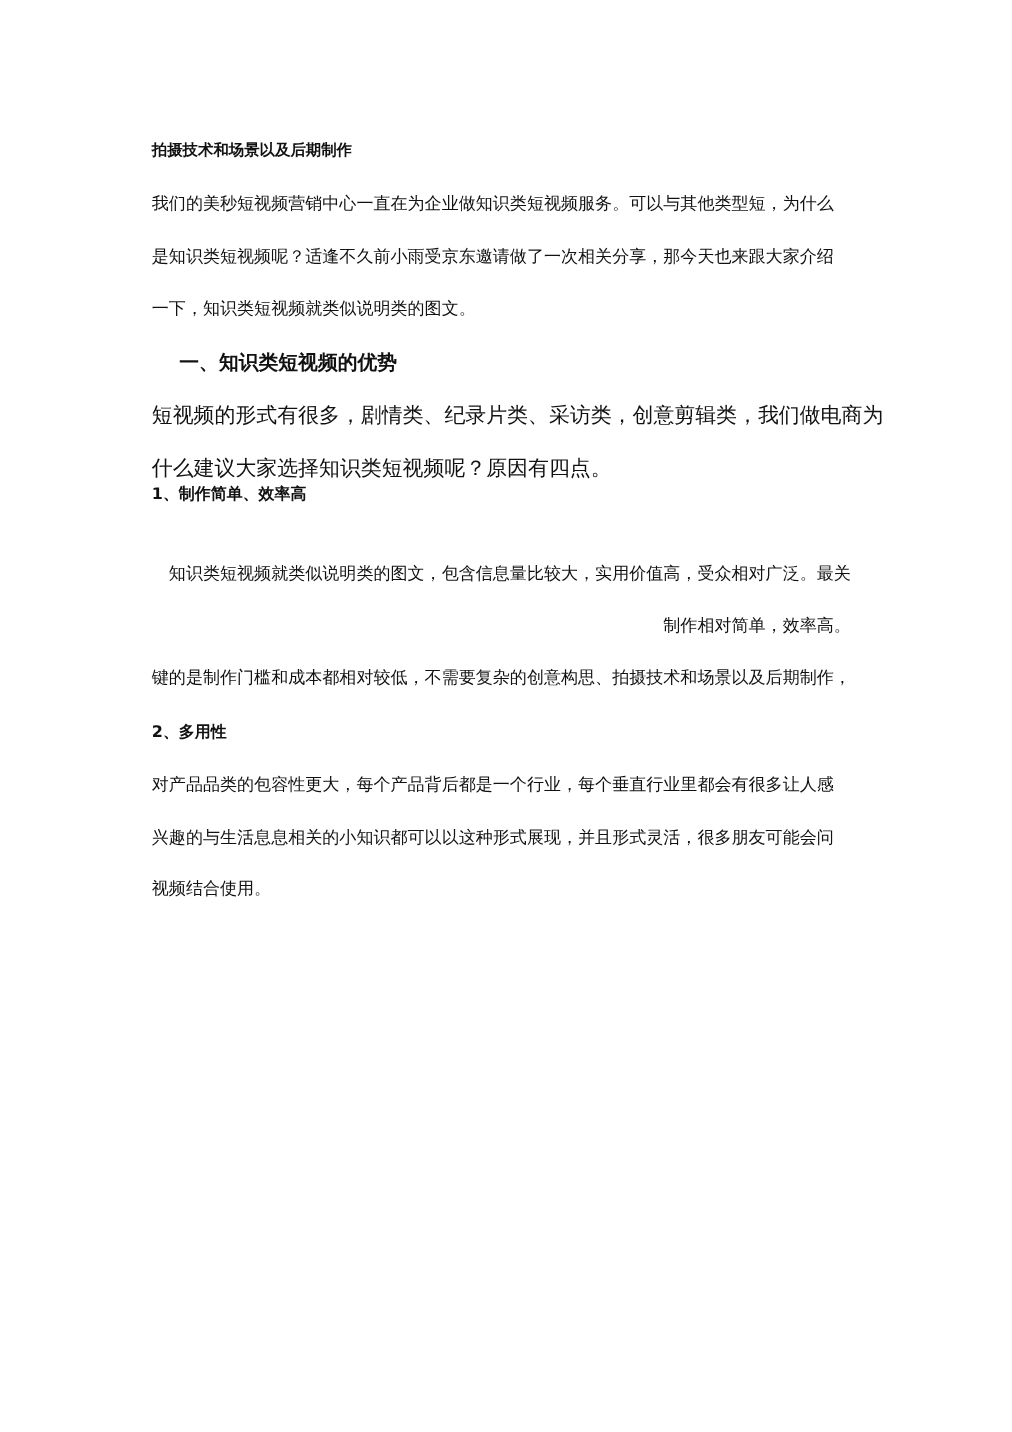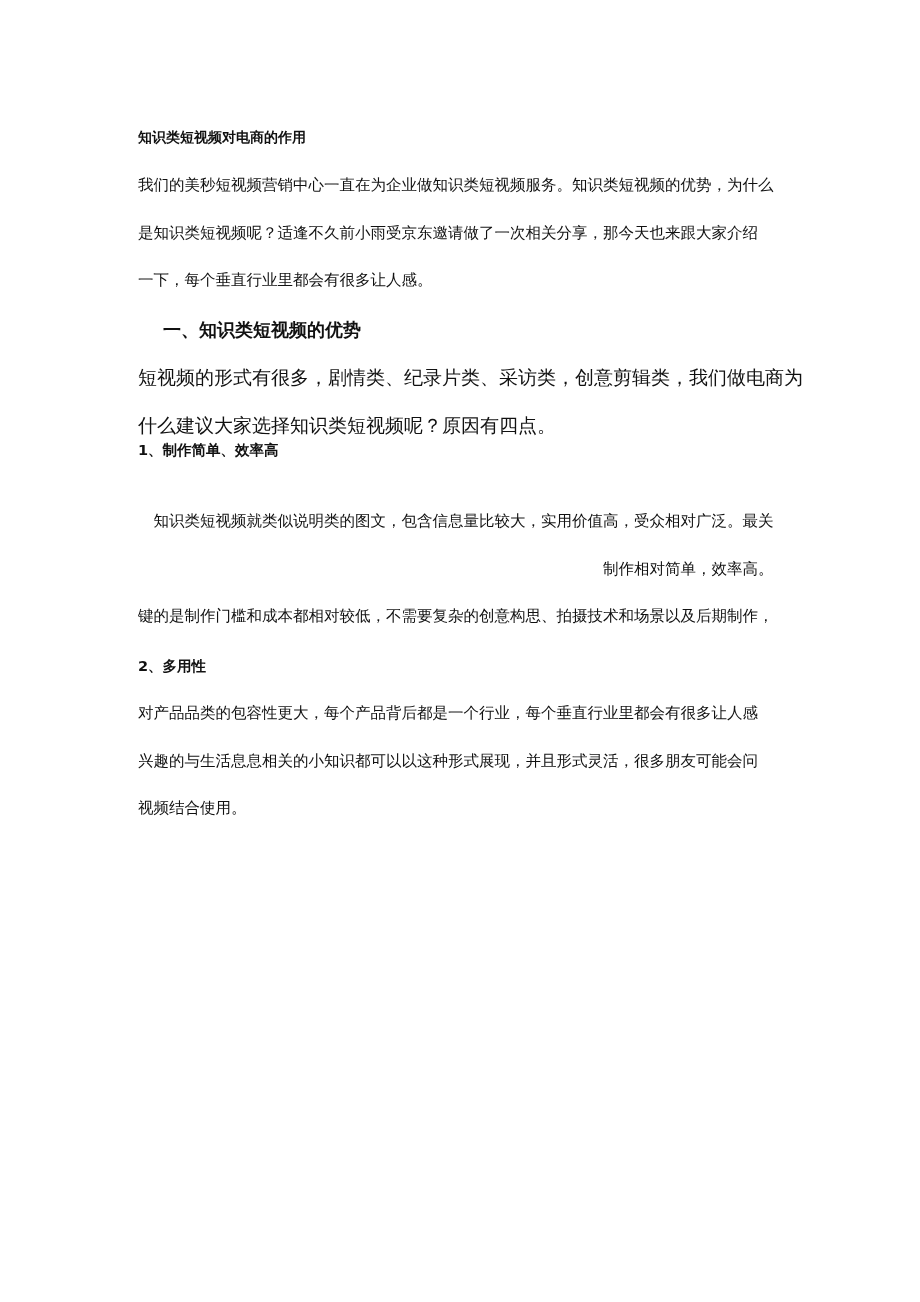--- a/index.html
+++ b/index.html
@@ -13,26 +13,26 @@
   .h1 { top: 318px; font-size: 18px; font-weight: bold; line-height: 24px; margin-left: 25px; }
   .p-large { font-size: 19px; line-height: 48px; }
   .p-large .ln { display: block; height: 48px; }
   .h2 { font-size: 14.5px; font-weight: bold; line-height: 20px; }
 </style>
 </head>
 <body>
 
 <div class="page">
 
-  <div class="blk title">知识类短视频对电商的作用</div>
+  <div class="blk title">拍摄技术和场景以及后期制作</div>
 
   <div class="blk p-small" style="top:162px;">
-    <span class="ln">我们的美秒短视频营销中心一直在为企业做知识类短视频服务。知识类短视频的优势，为什么</span>
+    <span class="ln">我们的美秒短视频营销中心一直在为企业做知识类短视频服务。可以与其他类型短，为什么</span>
     <span class="ln">是知识类短视频呢？适逢不久前小雨受京东邀请做了一次相关分享，那今天也来跟大家介绍</span>
-    <span class="ln">一下，每个垂直行业里都会有很多让人感。</span>
+    <span class="ln">一下，知识类短视频就类似说明类的图文。</span>
   </div>
 
   <div class="blk h1">一、知识类短视频的优势</div>
 
   <div class="blk p-large" style="top:355px;font-family:Liberation Mono, monospace;">
     <span class="ln">短视频的形式有很多，剧情类、纪录片类、采访类，创意剪辑类，我们做电商为</span>
     <span class="ln">什么建议大家选择知识类短视频呢？原因有四点。</span>
   </div>
 
   <div class="blk h2" style="top:440px;">1、制作简单、效率高</div>

